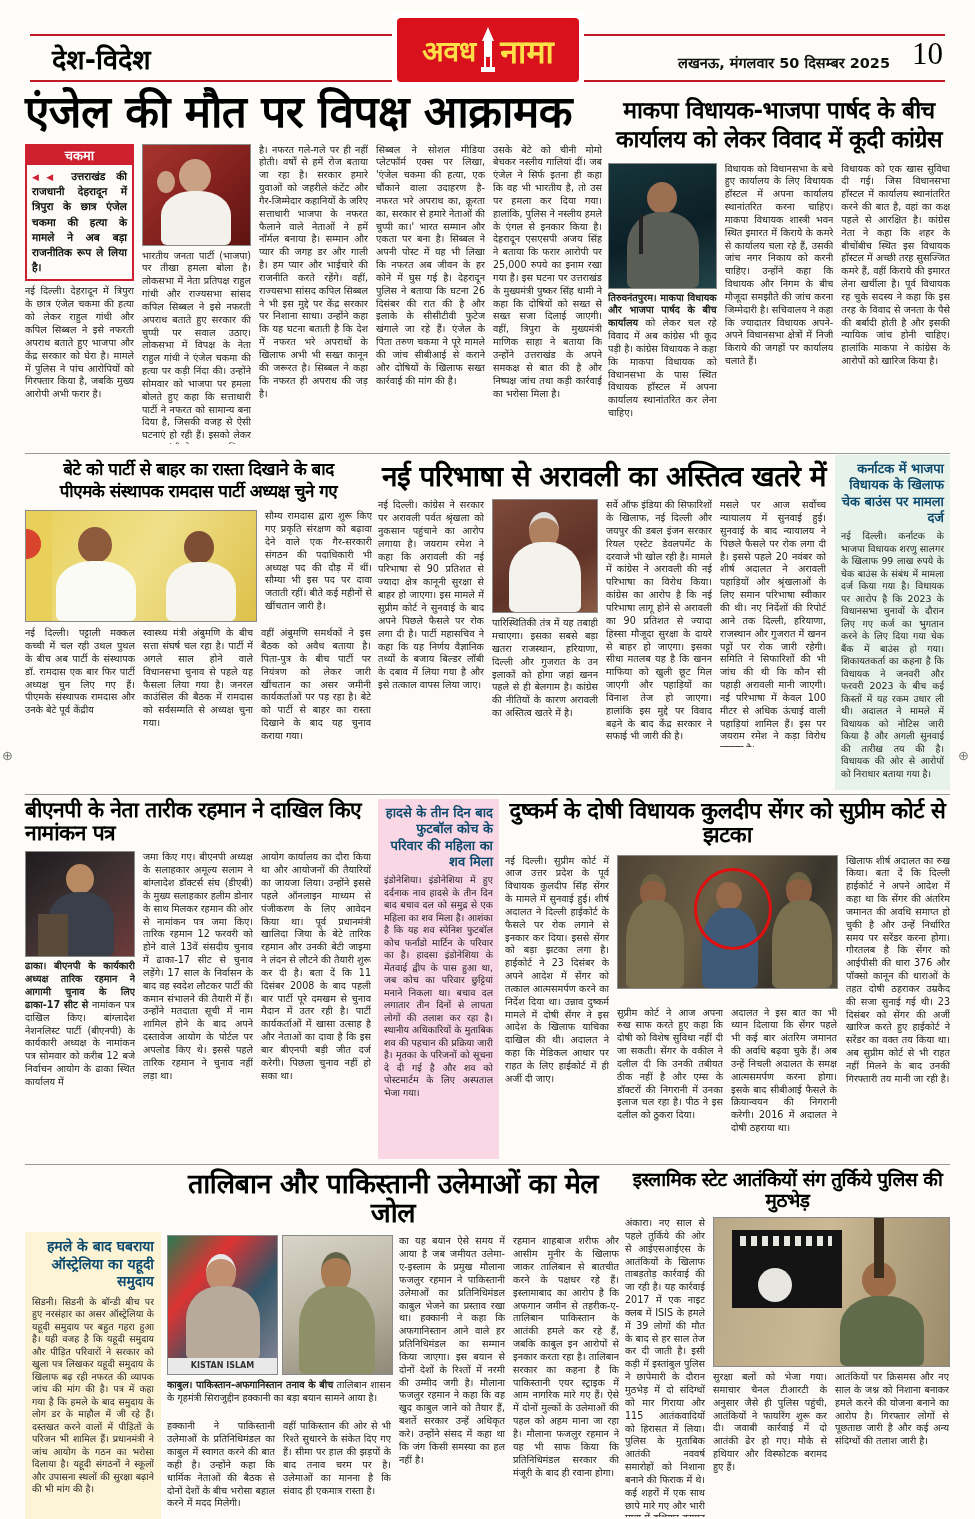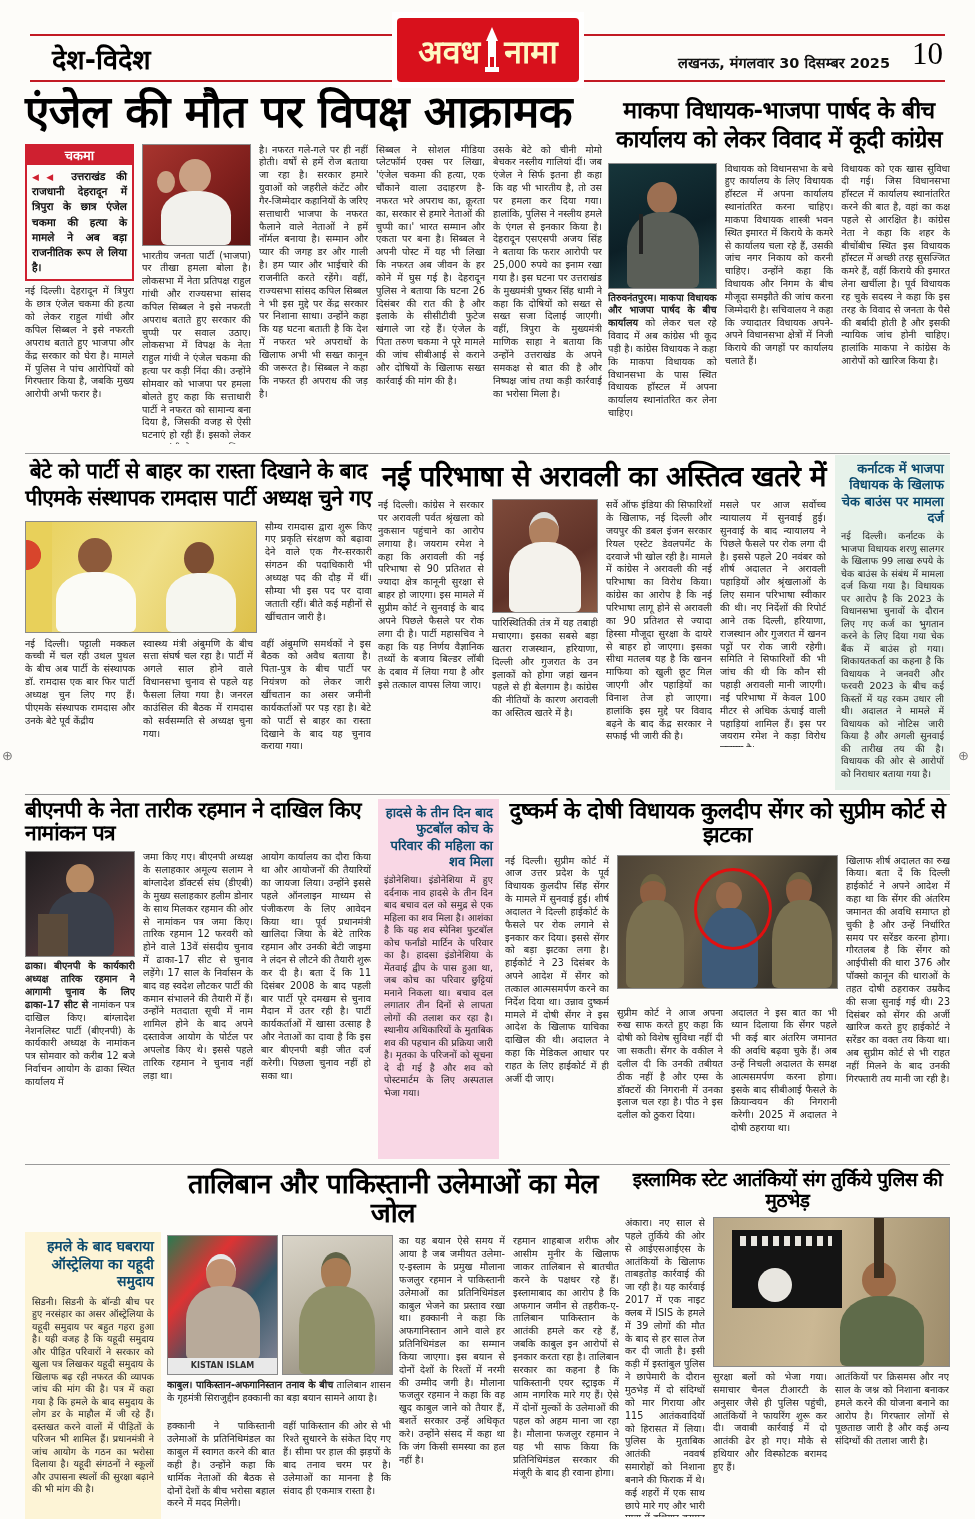--- a/index.html
+++ b/index.html
@@ -24,31 +24,31 @@
 </head>
 <body>
 
 <div id="page">
 
   <div class="redline abs" style="left:30px;top:34px;width:915px;"></div>
   <div class="redline abs" style="left:30px;top:80px;width:915px;"></div>
   <div class="abs" style="left:52px;top:40px;font-size:27px;font-weight:bold;color:#000;">देश-विदेश</div>
   <div class="abs" style="left:392px;top:12px;width:192px;height:76px;background:#fff;">
     <div style="position:absolute;left:5px;top:6px;right:5px;bottom:6px;background:#d8111c;border-radius:4px;display:flex;align-items:center;justify-content:center;gap:2px;">
-      <span style="color:#fef9c3;font-size:32px;font-weight:bold;">अवध</span>
+      <span style="color:#fde047;font-size:28px;font-weight:bold;">अवध</span>
       <svg width="20" height="46" viewBox="0 0 20 46">
         <polygon points="10,0 16,14 4,14" fill="#fff"></polygon>
         <rect x="6" y="14" width="8" height="26" fill="#fff"></rect>
         <rect x="8" y="30" width="4" height="10" fill="#d8111c"></rect>
         <rect x="3" y="40" width="14" height="5" fill="#fff"></rect>
       </svg>
-      <span style="color:#fef9c3;font-size:32px;font-weight:bold;">नामा</span>
-    </div>
-  </div>
-  <div class="abs" style="left:640px;top:52px;width:250px;text-align:right;font-size:14.5px;font-weight:bold;color:#111;">लखनऊ, मंगलवार 30 दिसम्बर 2025</div>
+      <span style="color:#fde047;font-size:32px;font-weight:bold;">नामा</span>
+    </div>
+  </div>
+  <div class="abs" style="left:640px;top:52px;width:250px;text-align:right;font-size:14.5px;font-weight:bold;color:#111;">लखनऊ, मंगलवार 50 दिसम्बर 2025</div>
   <div class="abs" style="left:905px;top:36px;width:45px;text-align:center;font-size:31px;font-family:'Liberation Serif',serif;color:#000;">10</div>
 
   <div class="regmark" style="left:2px;top:748px;">⊕</div>
   <div class="regmark" style="left:958px;top:748px;">⊕</div>
 
   <div class="abs" style="left:25px;top:88px;width:578px;height:364px;">
     <div class="hl" style="font-size:44px;">एंजेल की मौत पर विपक्ष आक्रामक</div>
     <div class="cols" style="margin-top:8px;height:300px;">
       <div class="col" style="width:109px;">
         <div style="border:2px solid #cf2030;margin-bottom:4px;">
@@ -87,21 +87,21 @@
         <span>को लेकर चल रहे विवाद में अब कांग्रेस भी कूद पड़ी है। कांग्रेस विधायक ने कहा कि माकपा विधायक को विधानसभा के पास स्थित विधायक हॉस्टल में अपना कार्यालय स्थानांतरित कर लेना चाहिए।</span>
       </div>
       <div class="col" style="width:109px;">विधायक को विधानसभा के बचे हुए कार्यालय के लिए विधायक हॉस्टल में अपना कार्यालय स्थानांतरित करना चाहिए। माकपा विधायक शास्त्री भवन स्थित इमारत में किराये के कमरे से कार्यालय चला रहे हैं, उसकी जांच नगर निकाय को करनी चाहिए। उन्होंने कहा कि विधायक और निगम के बीच मौजूदा समझौते की जांच करना जिम्मेदारी है। सचिवालय ने कहा कि ज्यादातर विधायक अपने-अपने विधानसभा क्षेत्रों में निजी किराये की जगहों पर कार्यालय चलाते हैं।</div>
       <div class="col" style="width:109px;">विधायक को एक खास सुविधा दी गई। जिस विधानसभा हॉस्टल में कार्यालय स्थानांतरित करने की बात है, वहां का कक्ष पहले से आरक्षित है। कांग्रेस नेता ने कहा कि शहर के बीचोंबीच स्थित इस विधायक हॉस्टल में अच्छी तरह सुसज्जित कमरे हैं, वहीं किराये की इमारत लेना खर्चीला है। पूर्व विधायक रह चुके सदस्य ने कहा कि इस तरह के विवाद से जनता के पैसे की बर्बादी होती है और इसकी न्यायिक जांच होनी चाहिए। हालांकि माकपा ने कांग्रेस के आरोपों को खारिज किया है।</div>
     </div>
   </div>
 
   <div class="rule" style="left:25px;top:453px;width:925px;"></div>
 
   <div class="abs" style="left:25px;top:458px;width:347px;height:332px;">
-    <div class="hl center" style="font-size:21px;line-height:1.3;">
+    <div class="hl center" style="font-size:17px;line-height:1.3;">
       <div>बेटे को पार्टी से बाहर का रास्ता दिखाने के बाद</div>
       <div>पीएमके संस्थापक रामदास पार्टी अध्यक्ष चुने गए</div>
     </div>
     <div class="cols" style="margin-top:8px;">
       <div class="photo" style="width:230px;height:110px;background:linear-gradient(120deg,#e8d05a,#f0e08a 50%,#ddc049);">
         <div class="head" style="left:52px;top:16px;width:34px;height:36px;background:#8d5a3b;"></div>
         <div class="torso" style="left:30px;top:50px;width:80px;height:60px;background:#fbfbf6;"></div>
         <div class="head" style="left:158px;top:20px;width:30px;height:33px;background:#7d4e33;"></div>
         <div class="torso" style="left:140px;top:51px;width:70px;height:59px;background:#f6f6ef;"></div>
         <div style="position:absolute;left:0;top:0;width:26px;height:110px;background:radial-gradient(circle at 0 30%,#d8452c 18%,transparent 19%),#e8d05a;"></div>
@@ -169,21 +169,21 @@
           <div class="head" style="left:22px;top:18px;width:26px;height:28px;background:#8d5f42;border-top:7px solid #6b6343;"></div>
           <div class="torso" style="left:8px;top:44px;width:58px;height:88px;background:#7a7050;"></div>
           <div class="head" style="left:98px;top:26px;width:26px;height:28px;background:#96684a;"></div>
           <div class="torso" style="left:84px;top:52px;width:56px;height:80px;background:#3e5a78;"></div>
           <div class="head" style="left:168px;top:16px;width:26px;height:28px;background:#8d5f42;border-top:7px solid #6b6343;"></div>
           <div class="torso" style="left:154px;top:44px;width:60px;height:88px;background:#7a7050;"></div>
           <div class="ring" style="left:76px;top:12px;width:72px;height:76px;"></div>
         </div>
         <div class="cols" style="margin-top:18px;height:182px;">
           <div class="col" style="width:106px;">सुप्रीम कोर्ट ने आज अपना रुख साफ करते हुए कहा कि दोषी को विशेष सुविधा नहीं दी जा सकती। सेंगर के वकील ने दलील दी कि उनकी तबीयत ठीक नहीं है और एम्स के डॉक्टरों की निगरानी में उनका इलाज चल रहा है। पीठ ने इस दलील को ठुकरा दिया।</div>
-          <div class="col" style="width:106px;">अदालत ने इस बात का भी ध्यान दिलाया कि सेंगर पहले भी कई बार अंतरिम जमानत की अवधि बढ़वा चुके हैं। अब उन्हें निचली अदालत के समक्ष आत्मसमर्पण करना होगा। इसके बाद सीबीआई फैसले के क्रियान्वयन की निगरानी करेगी। 2025 में अदालत ने दोषी ठहराया था।</div>
+          <div class="col" style="width:106px;">अदालत ने इस बात का भी ध्यान दिलाया कि सेंगर पहले भी कई बार अंतरिम जमानत की अवधि बढ़वा चुके हैं। अब उन्हें निचली अदालत के समक्ष आत्मसमर्पण करना होगा। इसके बाद सीबीआई फैसले के क्रियान्वयन की निगरानी करेगी। 2016 में अदालत ने दोषी ठहराया था।</div>
         </div>
       </div>
       <div class="col" style="width:104px;">खिलाफ शीर्ष अदालत का रुख किया। बता दें कि दिल्ली हाईकोर्ट ने अपने आदेश में कहा था कि सेंगर की अंतरिम जमानत की अवधि समाप्त हो चुकी है और उन्हें निर्धारित समय पर सरेंडर करना होगा। गौरतलब है कि सेंगर को आईपीसी की धारा 376 और पॉक्सो कानून की धाराओं के तहत दोषी ठहराकर उम्रकैद की सजा सुनाई गई थी। 23 दिसंबर को सेंगर की अर्जी खारिज करते हुए हाईकोर्ट ने सरेंडर का वक्त तय किया था। अब सुप्रीम कोर्ट से भी राहत नहीं मिलने के बाद उनकी गिरफ्तारी तय मानी जा रही है।</div>
     </div>
   </div>
 
   <div class="rule" style="left:25px;top:1164px;width:925px;"></div>
 
   <div class="abs" style="left:25px;top:1232px;width:136px;height:336px;background:#fdf4d6;padding:6px 7px;box-sizing:border-box;">
     <div class="boxtitle" style="font-size:14px;">हमले के बाद घबराया ऑस्ट्रेलिया का यहूदी समुदाय</div>

